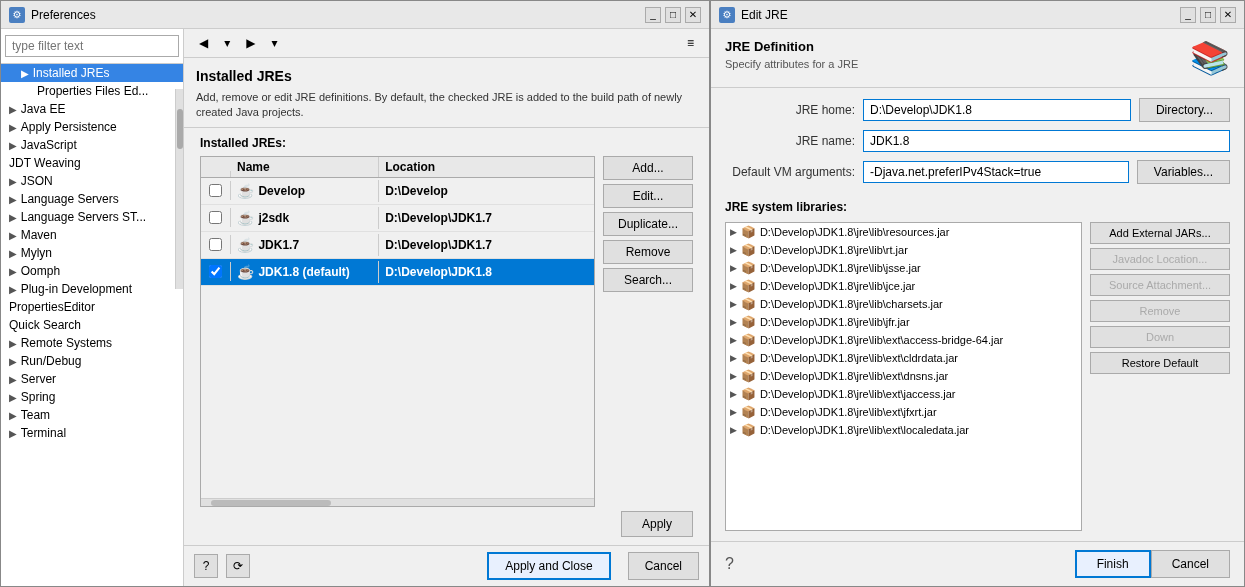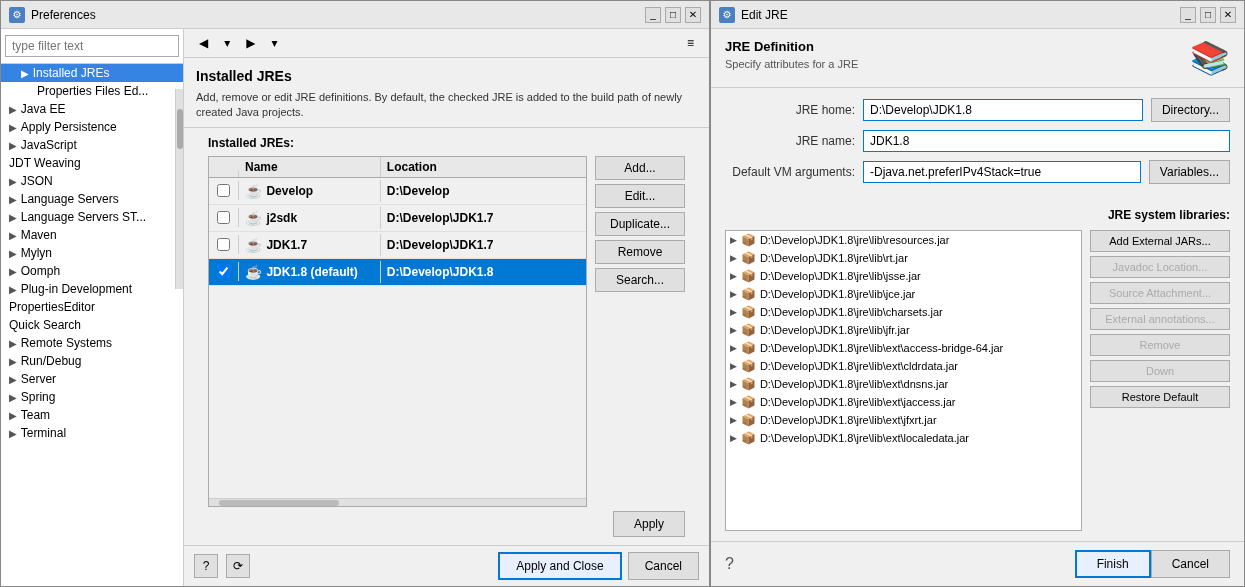--- a/index.html
+++ b/index.html
@@ -118,21 +118,21 @@
       font-weight: bold;
       margin-bottom: 6px;
     }
     .pref-desc {
       color: #333;
       font-size: 11px;
       line-height: 1.4;
     }
     .pref-body {
       flex: 1;
-      padding: 8px 24px;
+      padding: 8px 16px;
       display: flex;
       flex-direction: column;
       overflow: hidden;
     }
     .installed-jres-label {
       font-weight: bold;
       margin-bottom: 6px;
     }
     .jre-table-container {
       border: 1px solid #aaa;
@@ -212,21 +212,21 @@
       overflow: hidden;
     }
     .pref-footer {
       border-top: 1px solid #ccc;
       padding: 6px 10px;
       display: flex;
       align-items: center;
       justify-content: space-between;
     }
     .footer-left { display: flex; gap: 8px; }
-    .footer-right { display: flex; gap: 6px; padding-left: 40px; }
+    .footer-right { display: flex; gap: 17px; padding-left: 40px; }
     .footer-btn {
       padding: 5px 16px;
       border: 1px solid #aaa;
       background: #e0e0e0;
       cursor: pointer;
       font-size: 12px;
     }
     .footer-btn.primary { border: 2px solid #0078d4; background: #e8f0fe; }
     .footer-icon-btn {
       width: 24px;
@@ -281,31 +281,30 @@
       color: #333;
     }
     .form-input {
       flex: 1;
       padding: 3px 6px;
       border: 1px solid #0078d4;
       font-size: 12px;
       background: #fff;
     }
     .form-btn {
-      padding: 4px 10px;
+      padding: 4px 16px;
       border: 1px solid #aaa;
       background: #e0e0e0;
       cursor: pointer;
       white-space: nowrap;
       font-size: 12px;
     }
     .jre-sys-libs-label {
       font-weight: bold;
-      margin-top: 16px;
-      text-align: right;
+      margin-top: 8px;
     }
     .jre-sys-libs-panel {
       display: flex;
       flex: 1;
       gap: 8px;
       overflow: hidden;
     }
     .jre-libs-list {
       flex: 1;
       border: 1px solid #aaa;
@@ -681,21 +680,20 @@
           <span class="lib-arrow">▶</span>
           <span class="lib-icon">📦</span>
           <span class="lib-path">D:\Develop\JDK1.8\jre\lib\ext\localedata.jar</span>
         </div>
       </div>
 
       <div class="jre-libs-buttons">
         <button class="libs-btn active">Add External JARs...</button>
         <button class="libs-btn disabled" style="color:#aaa;">Javadoc Location...</button>
         <button class="libs-btn disabled" style="color:#aaa;">Source Attachment...</button>
-        <button class="libs-btn disabled" style="color:#aaa;">External annotations...</button>
         <button class="libs-btn disabled" style="color:#aaa;">Remove</button>
         <button class="libs-btn disabled" style="color:#aaa;">Down</button>
         <button class="libs-btn active">Restore Default</button>
       </div>
     </div>
   </div>
 
   <div class="edit-jre-footer">
     <span class="footer-help">?</span>
     <div class="footer-actions">

